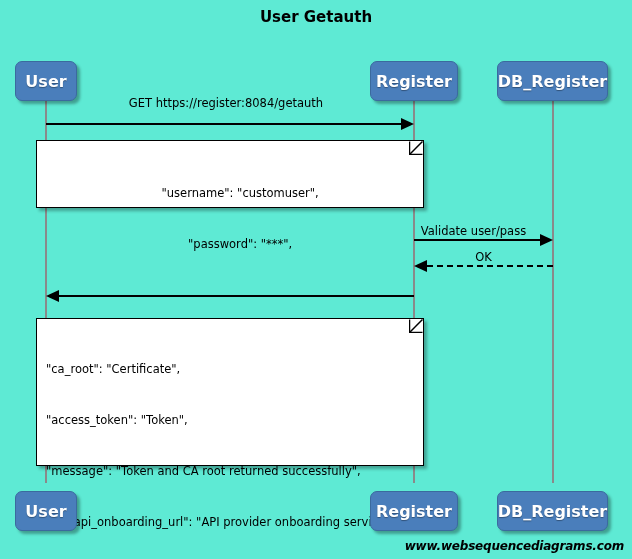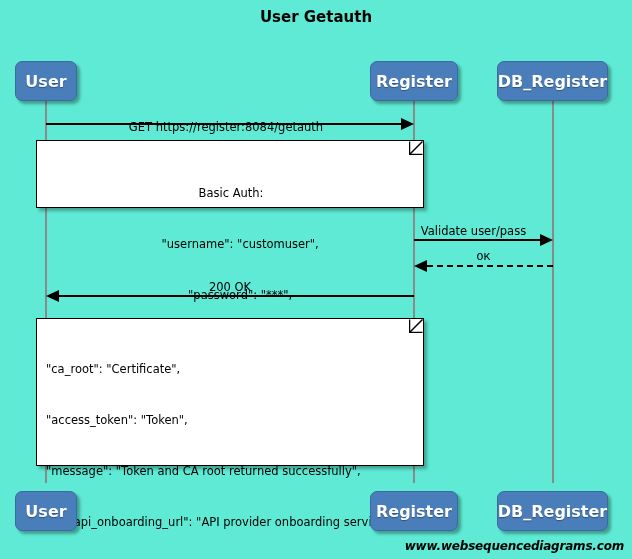--- a/index.html
+++ b/index.html
@@ -149,46 +149,44 @@
   <div class="participant" style="left:15px; top:53px; width:62px;">
     <span>User</span>
   </div>
   <div class="participant" style="left:370px; top:53px; width:88px;">
     <span>Register</span>
   </div>
   <div class="participant" style="left:497px; top:53px; width:111px;">
     <span>DB_Register</span>
   </div>
 
-  <div class="msg-label" style="left:46px; top:120px; width:360px;">GET https://register:8084/getauth</div>
+  <div class="msg-label" style="left:46px; top:96px; width:360px;">GET https://register:8084/getauth</div>
   <div class="msg" style="left:46px; top:123px; width:356px;"></div>
   <div class="arrowhead right" style="left:401px; top:118px;"></div>
 
   <div class="note" style="left:36px; top:140px; width:388px; height:68px;">
     <div class="note-corner-cut"></div>
     <svg width="14" height="14" style="position:absolute;top:0;right:0;">
       <path d="M 0.5 13.5 L 13.5 0.5" stroke="#000000" stroke-width="1.5" fill="none"></path>
       <path d="M 0.5 0.5 L 0.5 13.5 L 13.5 13.5" stroke="#000000" stroke-width="1.5" fill="none"></path>
     </svg>
     <div class="note-text" style="left:0px; top:10px; width:388px; text-align:center;">
-      <span class="note-line">Basic Auth:</span>
       <span class="note-line">     "username": "customuser",</span>
       <span class="note-line">     "password": "***",</span>
     </div>
   </div>
 
   <div class="msg-label" style="left:404px; top:224px; width:139px;">Validate user/pass</div>
   <div class="msg" style="left:414px; top:239px; width:127px;"></div>
   <div class="arrowhead right" style="left:540px; top:234px;"></div>
 
-  <div class="msg-label" style="left:414px; top:250px; width:139px;font-family:Liberation Mono, monospace;">OK</div>
+  <div class="msg-label" style="left:414px; top:250px; width:139px;">OK</div>
   <div class="msg dashed" style="left:427px; top:265px; width:126px;"></div>
   <div class="arrowhead left" style="left:414px; top:260px;"></div>
 
-  <div class="msg-label" style="left:46px; top:280px; width:368px;">200 OK</div>
   <div class="msg" style="left:59px; top:295px; width:355px;"></div>
   <div class="arrowhead left" style="left:46px; top:290px;"></div>
 
   <div class="note" style="left:36px; top:318px; width:388px; height:148px;">
     <div class="note-corner-cut"></div>
     <svg width="14" height="14" style="position:absolute;top:0;right:0;">
       <path d="M 0.5 13.5 L 13.5 0.5" stroke="#000000" stroke-width="1.5" fill="none"></path>
       <path d="M 0.5 0.5 L 0.5 13.5 L 13.5 13.5" stroke="#000000" stroke-width="1.5" fill="none"></path>
     </svg>
     <div class="note-text" style="left:9px; top:8px; width:372px; text-align:left;">

